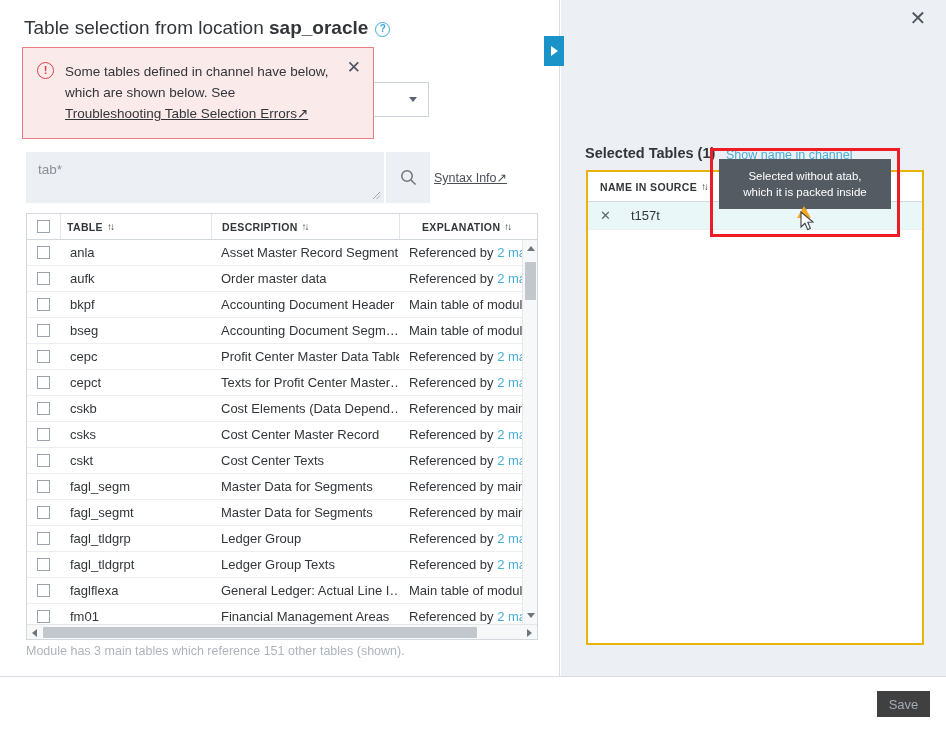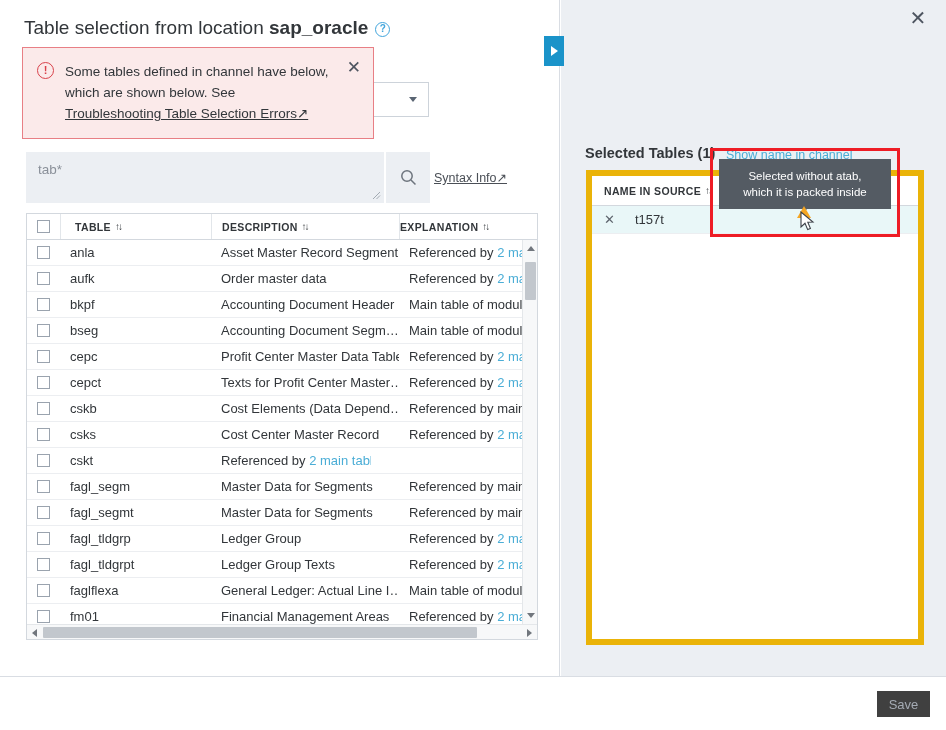--- a/index.html
+++ b/index.html
@@ -92,23 +92,23 @@
     border-bottom: 1px solid #d3d8de; background: #ffffff;
   }
   .th {
     font-size: 10.5px; font-weight: 700; letter-spacing: .35px;
     color: #32363a; text-transform: uppercase;
     display: flex; align-items: center; height: 100%;
     cursor: pointer; white-space: nowrap; overflow: hidden;
   }
   .sort-glyph { font-size: 10px; margin-left: 4px; letter-spacing: -2px; color: #32363a; }
   .col-check { width: 33px; min-width: 33px; display: flex; align-items: center; justify-content: center; }
-  .col-table { width: 151px; min-width: 151px; border-left: 1px solid #e2e6ea; padding-left: 14px; }
+  .col-table { width: 151px; min-width: 151px; border-left: 1px solid #e2e6ea; padding-left: 6px; }
   .col-desc  { width: 188px; min-width: 188px; border-left: 1px solid #e2e6ea; padding-left: 10px; }
-  .col-expl  { width: 139px; min-width: 139px; border-left: 1px solid #e2e6ea; padding-left: 0; }
+  .col-expl  { width: 139px; min-width: 139px; border-left: 1px solid #e2e6ea; padding-left: 22px; }
 
   #tables-body { flex: 1; overflow: hidden; position: relative; }
   .trow {
     display: flex; height: 26px; min-height: 26px; align-items: center;
     border-bottom: 1px solid #eceef1; cursor: pointer;
   }
   .cell { font-size: 13px; color: #32363a; white-space: nowrap; overflow: hidden; }
   .cell-table { width: 151px; min-width: 151px; padding-left: 10px; }
   .cell-desc  { width: 188px; min-width: 188px; padding-left: 10px; }
   .cell-expl  { width: 160px; min-width: 160px; padding-left: 10px; }
@@ -211,21 +211,21 @@
     font-size: 14.5px; font-weight: 700; color: #32363a;
   }
   #show-name-link {
     position: absolute; left: 726px; top: 148px;
     font-size: 12.5px; color: #4aadd6; text-decoration: underline;
     cursor: pointer; white-space: nowrap;
   }
 
   #selected-panel {
     position: absolute; left: 586px; top: 170px; width: 338px; height: 475px;
-    border: 6px solid #eab308; background: #ffffff;
+    border: 2px solid #eab308; background: #ffffff;
   }
   #selected-head {
     height: 30px; display: flex; align-items: center;
     border-bottom: 1px solid #d3d8de;
   }
   #selected-head .th { padding-left: 12px; }
   #selected-row {
     height: 28px; display: flex; align-items: center;
     background: #e9f7f8; border-bottom: 1px solid #eceef1;
     cursor: pointer;
@@ -390,20 +390,21 @@
             </div>
             <div class="cell cell-table">csks</div>
             <div class="cell cell-desc">Cost Center Master Record</div>
             <div class="cell cell-expl"><span>Referenced by </span><span class="lnk">2 main table</span></div>
           </div>
           <div class="trow">
             <div class="th col-check">
               <span class="cb"></span>
             </div>
             <div class="cell cell-table">cskt</div>
+            <div class="cell cell-desc">Cost Center Texts</div>
             <div class="cell cell-expl"><span>Referenced by </span><span class="lnk">2 main table</span></div>
           </div>
           <div class="trow">
             <div class="th col-check">
               <span class="cb"></span>
             </div>
             <div class="cell cell-table">fagl_segm</div>
             <div class="cell cell-desc">Master Data for Segments</div>
             <div class="cell cell-expl"><span>Referenced by main table f</span></div>
           </div>
@@ -455,20 +456,21 @@
       </div>
     </div>
 
     <div id="h-scroll">
       <div class="sb-arrow-l"></div>
       <div id="h-thumb"></div>
       <div class="sb-arrow-r"></div>
     </div>
   </div>
 
+  <div id="footer-note">Module has 3 main tables which reference 151 other tables (shown).</div>
 </div>
 
 <div id="collapse-tab">
   <span class="tri"></span>
 </div>
 
 <div id="right-panel"></div>
 
 <div id="close-icon">✕</div>
 

